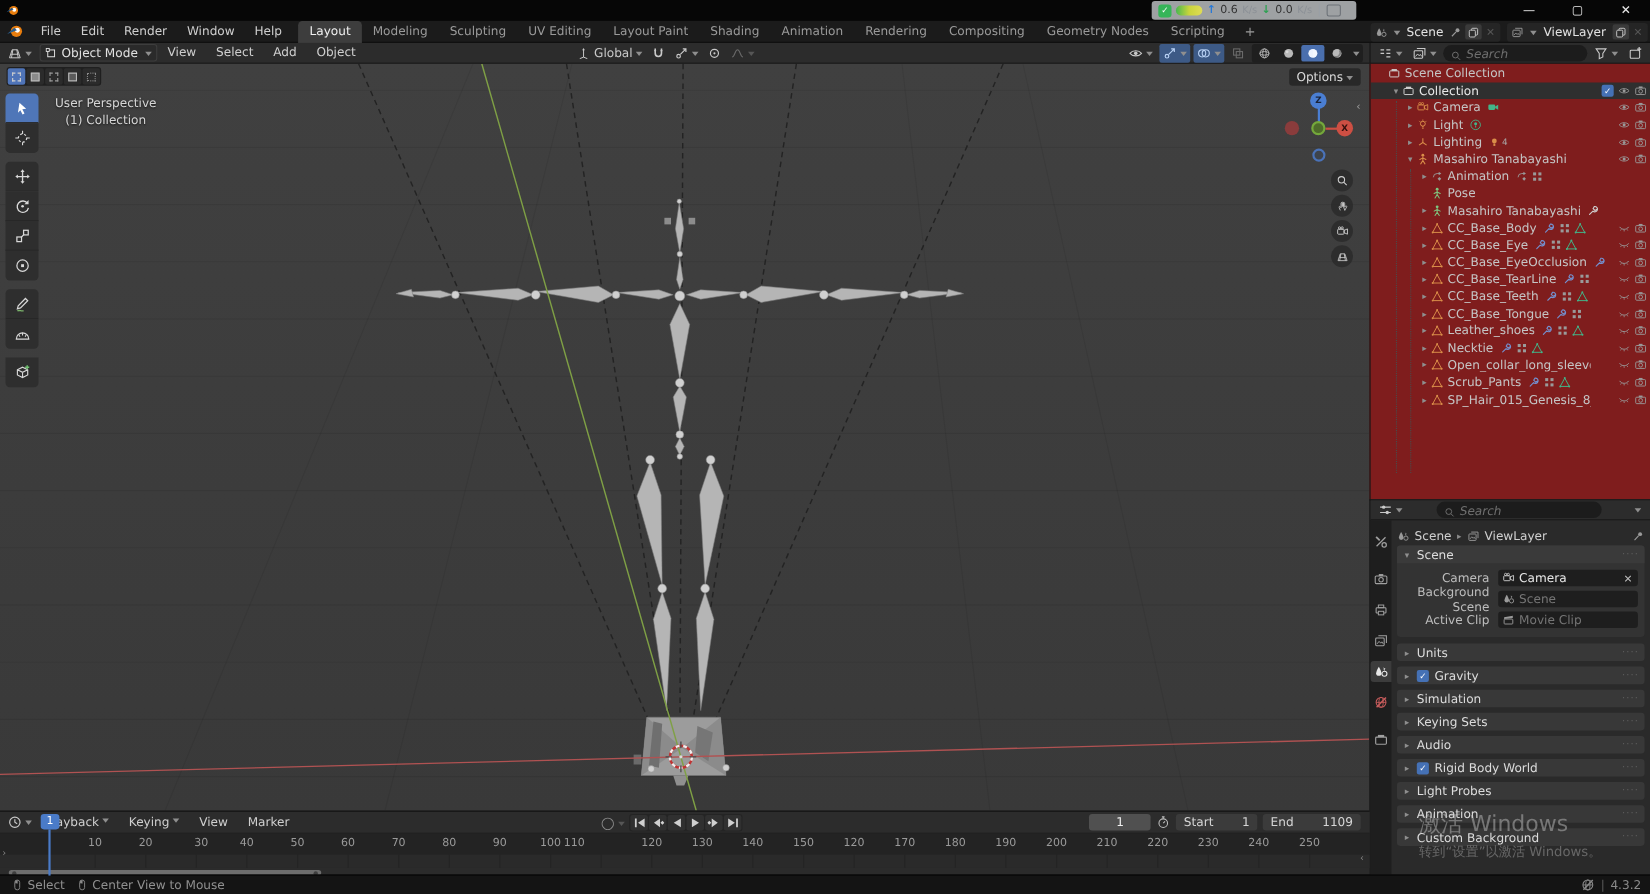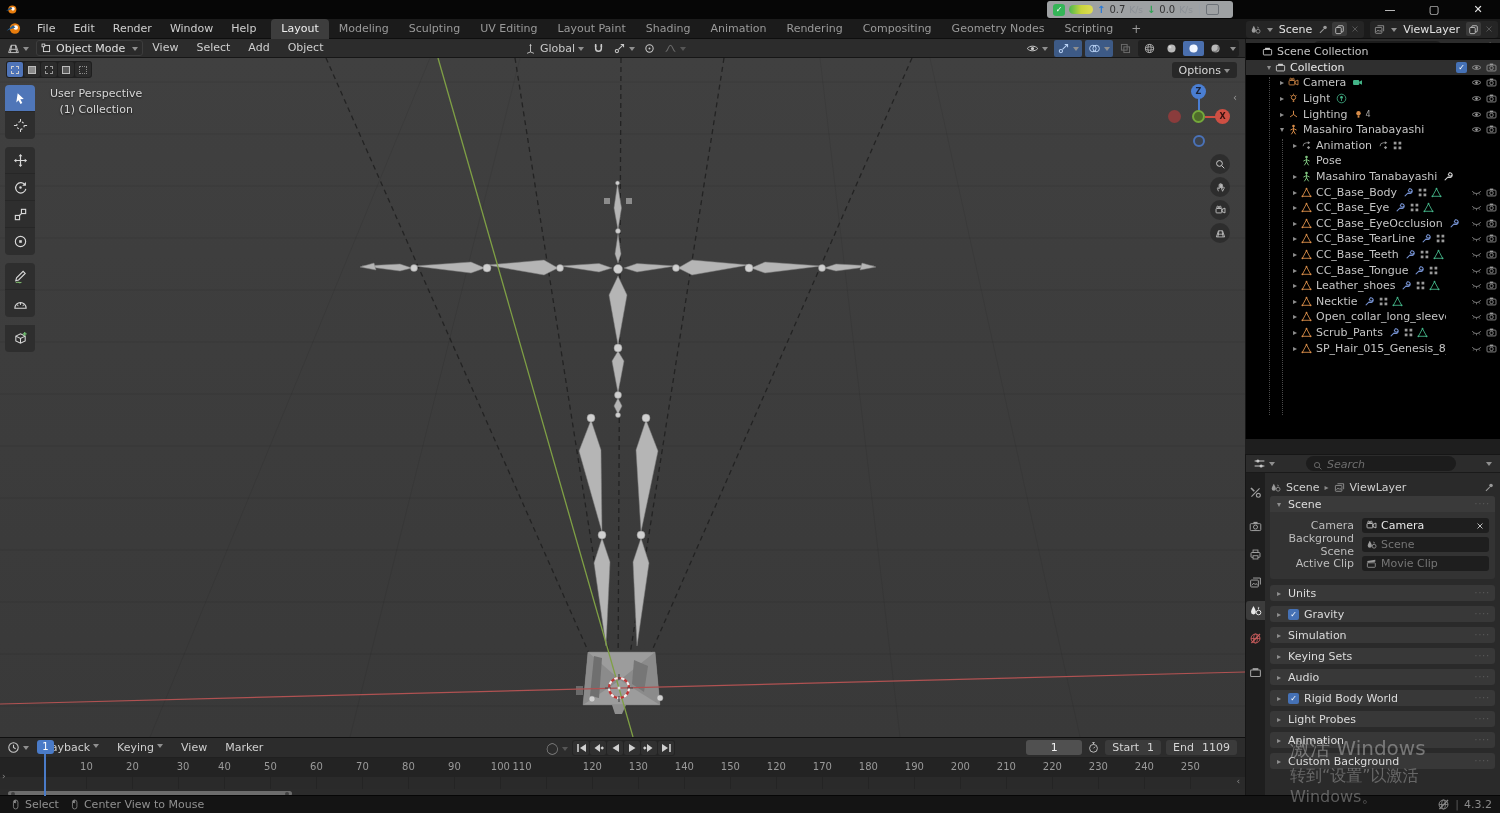--- a/index.html
+++ b/index.html
@@ -82,21 +82,21 @@
   #gnx{left:0px;top:26px;width:13px;height:13px;background:#8a3c3c;}
   #gy{left:24px;top:26px;width:13px;height:13px;border:2.5px solid #74a83b;background:#4e6b2a;}
   #gnz{left:25px;top:51px;width:12px;height:12px;border:2.5px solid #4a72b8;background:rgba(58,74,99,.35);}
   .gline{position:absolute;background:#888;}
   #glz{left:29.5px;top:14px;width:2px;height:13px;background:#4a7ed2;}
   #glx{left:37px;top:32px;width:11px;height:2px;background:#cd4f43;}
   .vpbtn{position:absolute;left:1210px;width:20px;height:20px;border-radius:50%;background:rgba(40,40,40,.75);display:flex;align-items:center;justify-content:center;color:#cfcfcf;}
   #sidebar-arrow{position:absolute;left:1233px;top:34px;color:#9a9a9a;font-size:10px;}
 
   
-  #outliner{position:absolute;left:1245px;top:43px;width:255px;height:396px;background:#000000;border-left:1px solid #161616;overflow:hidden;}
+  #outliner{position:absolute;left:1245px;top:58px;width:255px;height:396px;background:#7f1d1d;border-left:1px solid #161616;overflow:hidden;}
   .ol-row{position:relative;display:flex;align-items:center;height:15.6px;color:#c5c5c5;white-space:nowrap;}
   .ol-row.sel{background:#2f2f2f;color:#e8e8e8;}
   .exp{width:12px;text-align:center;color:#8f8f8f;font-size:8px;flex:none;}
   .oi{margin-right:4px;}
   .ol-label{overflow:hidden;text-overflow:clip;max-width:130px;}
   .badges{display:flex;gap:3px;margin-left:6px;align-items:center;}
   .rctl{position:absolute;right:3px;display:flex;gap:4px;align-items:center;}
   .olcheck{width:11px;height:11px;background:#4571b5;border-radius:2px;color:#fff;font-size:8px;line-height:11px;text-align:center;}
   .c-orange{color:#d98d49;} .c-green{color:#7fc57f;} .c-gray{color:#cfcfcf;}
   .c-blue{color:#7490cf;} .c-teal{color:#43b488;} .c-dim{color:#9a9a9a;}
@@ -119,32 +119,32 @@
   .dots{margin-left:auto;color:#5d5d5d;letter-spacing:1px;font-size:9px;}
   #scenepanel{background:#333333;border-radius:3px;margin-bottom:6px;padding-bottom:6px;}
   #scenepanel .panelbar{background:#3a3a3a;margin-bottom:4px;border-radius:3px 3px 0 0;}
   .frow{display:flex;align-items:center;height:19px;padding-right:6px;}
   .flabel{width:92px;text-align:right;color:#bdbdbd;padding-right:8px;flex:none;}
   .fbox{flex:1;height:15px;background:#1e1e1e;border-radius:3px;display:flex;align-items:center;gap:4px;padding:0 4px;color:#e6e6e6;}
   .fbox .muted{color:#757575;}
   .fbox .fx{margin-left:auto;color:#bdbdbd;}
   #watermark{position:absolute;left:44px;top:280px;color:rgba(205,205,205,.45);pointer-events:none;z-index:5;}
   #watermark .w1{font-size:20px;}
-  #watermark .w2{font-size:16px;margin-top:4px;color:rgba(195,195,195,.4);}
+  #watermark .w2{font-size:12px;margin-top:4px;color:rgba(195,195,195,.4);}
 
   
   #timeline{position:absolute;left:0;top:737px;width:1245px;height:58px;background:#2b2b2b;border-top:1px solid #101010;}
   #tlhead{height:20px;background:#2c2c2c;display:flex;align-items:center;color:#d5d5d5;border-bottom:1px solid #202020;}
   #playctl{position:absolute;left:548px;top:2px;display:flex;align-items:center;gap:2px;}
   .pbgrp{display:flex;background:#242424;border-radius:3px;padding:1px;gap:1px;}
   .pbtn{width:16px;height:14px;background:#303030;border-radius:2px;display:flex;align-items:center;justify-content:center;color:#d0d0d0;}
   #recbtn{width:18px;height:14px;display:flex;align-items:center;justify-content:center;margin-right:4px;color:#8a8a8a;}
   #tl-right{position:absolute;right:8px;top:2px;display:flex;align-items:center;gap:5px;}
   #framefield{width:56px;height:15px;background:#505050;border-radius:3px;color:#f2f2f2;text-align:center;line-height:15px;}
-  .rangefield{height:15px;background:#3b3b3b;border-radius:3px;display:flex;align-items:center;padding:0 7px;gap:8px;color:#d5d5d5;}
+  .rangefield{height:15px;background:#3b3b3b;border-radius:3px;display:flex;align-items:center;padding:0 7px;gap:26px;color:#d5d5d5;}
   #ruler{position:absolute;left:0;top:20px;width:1245px;height:19px;background:#232323;}
   .rnum{position:absolute;top:3px;transform:translateX(-50%);color:#9a9a9a;font-size:10px;}
   #tracks{position:absolute;left:0;top:39px;width:1245px;height:12px;background:#2a2a2a;}
   .gridv{position:absolute;top:0;width:1px;height:12px;background:#242424;}
   #playhead-badge{position:absolute;left:37px;top:2px;width:17px;height:14px;background:#4a7bc8;border-radius:3px;color:#fff;text-align:center;line-height:14px;font-size:10px;z-index:2;}
   #playhead-line{position:absolute;left:44px;top:16px;width:2px;height:42px;background:#4a7bc8;z-index:2;}
   #tlscroll{position:absolute;left:8px;top:53px;width:284px;height:5px;background:#6d6d6d;border-radius:3px;}
   #tlscroll .dot{position:absolute;top:0.5px;width:4px;height:4px;border-radius:50%;background:#3f3f3f;}
   .cornerarrow{position:absolute;color:#8a8a8a;font-size:9px;}
 
@@ -399,21 +399,21 @@
   <div id="titlebar">
     <svg class="blogo" viewBox="0 0 16 16">
         <circle cx="9" cy="8" r="5" fill="#e87d0d"></circle>
         <circle cx="9.8" cy="7.2" r="2.2" fill="#fff"></circle>
         <path d="M1 10 L7 5 l2 2 Z" fill="#265787"></path>
       </svg>
     <div id="netwidget">
       <span class="shield">✓</span>
       <span class="pill"></span>
       <span class="arrow-up">↑</span>
-      <span>0.7</span>
+      <span>0.6</span>
       <span class="unit">K/s</span>
       <span class="arrow-dn">↓</span>
       <span>0.0</span>
       <span class="unit">K/s</span>
       <span class="sep"></span>
       <span class="tray"></span>
     </div>
     <div id="wincontrols">
       <div class="wc">—</div>
       <div class="wc">▢</div>

